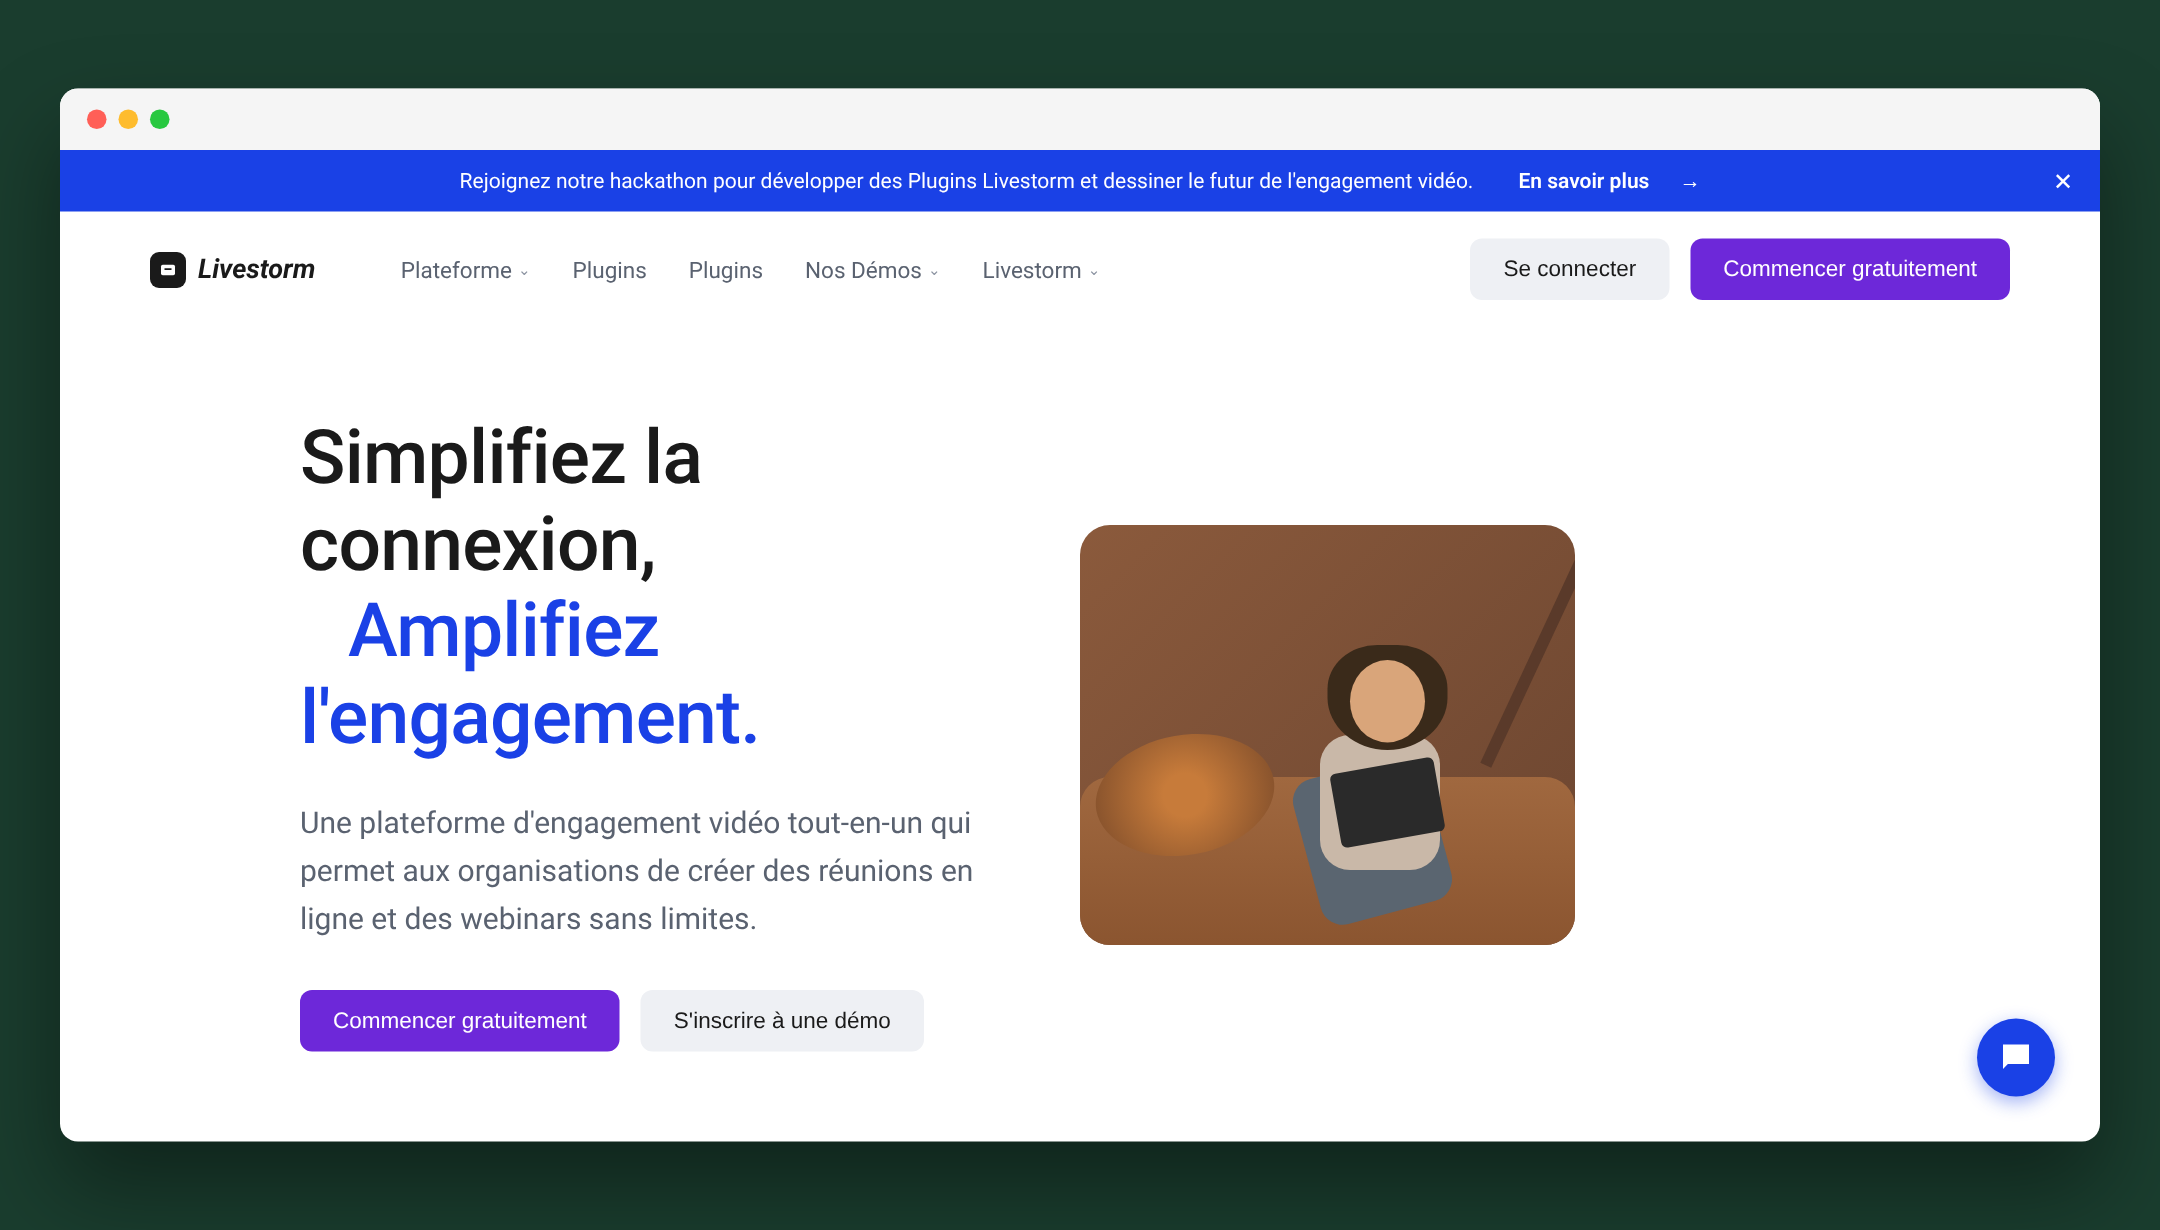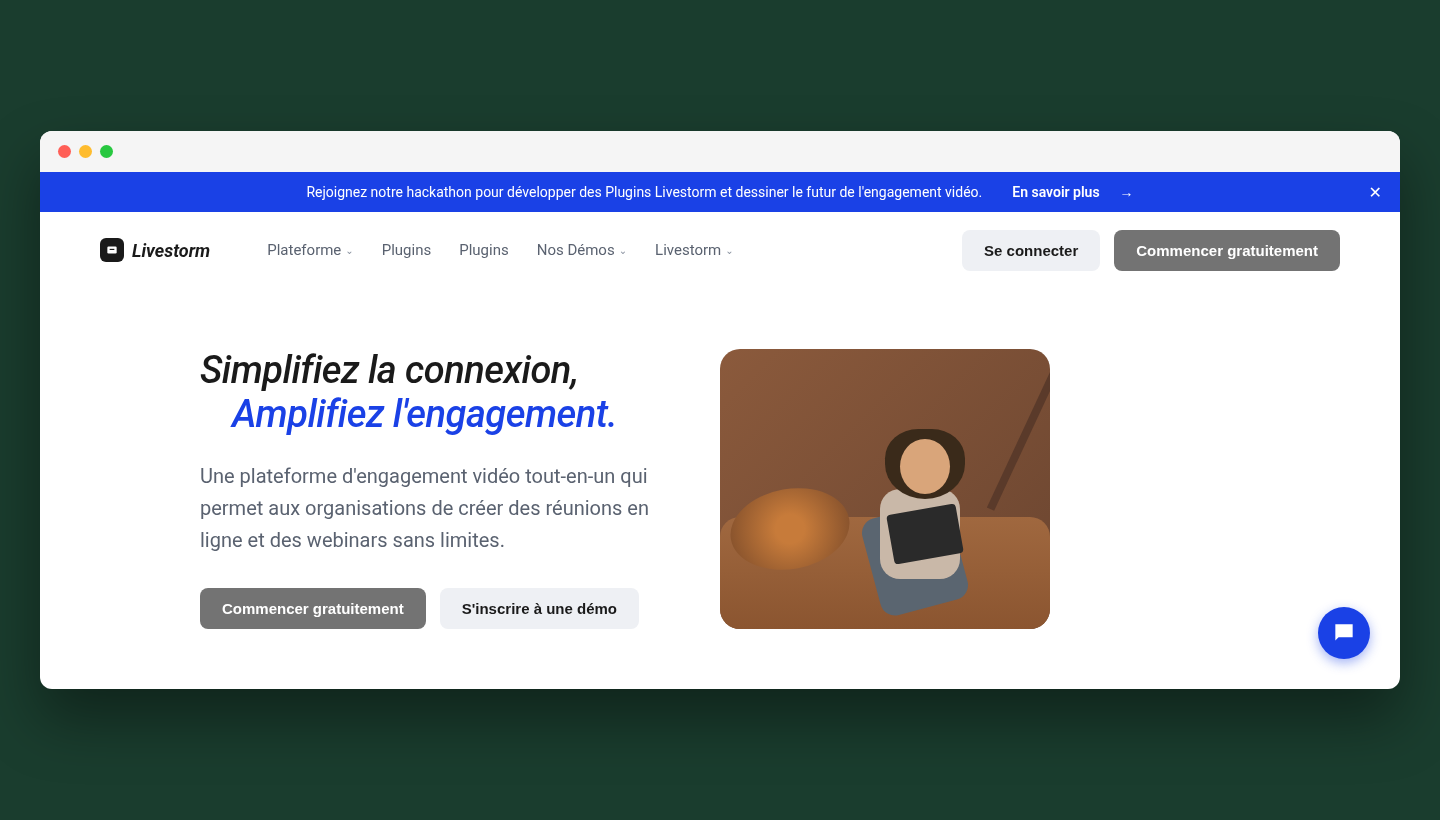--- a/index.html
+++ b/index.html
@@ -106,50 +106,49 @@
     }
     .nav-actions {
       margin-left: auto;
       display: flex;
       gap: 14px;
     }
     .btn {
       padding: 12px 22px;
       border-radius: 8px;
       font-size: 15px;
-      font-weight: 700;
+      font-weight: 400;
       cursor: pointer;
       border: none;
     }
     .btn-secondary {
       background: #eef0f4;
       color: #1a1a1a;
     }
     .btn-primary {
-      background: #737373;
+      background: #6d28d9;
       color: #fff;
     }
 
     .hero {
       display: flex;
       padding: 60px 140px 60px 160px;
       gap: 60px;
       align-items: center;
     }
     .hero-text {
       flex: 1;
       max-width: 460px;
     }
     .hero-title {
-      font-size: 38px;
+      font-size: 50px;
       line-height: 1.15;
       font-weight: 500;
       color: #1a1a1a;
       letter-spacing: -0.5px;
-      font-style: italic;
     }
     .hero-title .accent {
       color: #1a41e6;
       margin-left: 32px;
     }
     .hero-sub {
       margin-top: 24px;
       color: #5a6270;
       font-size: 20px;
       line-height: 1.6;

